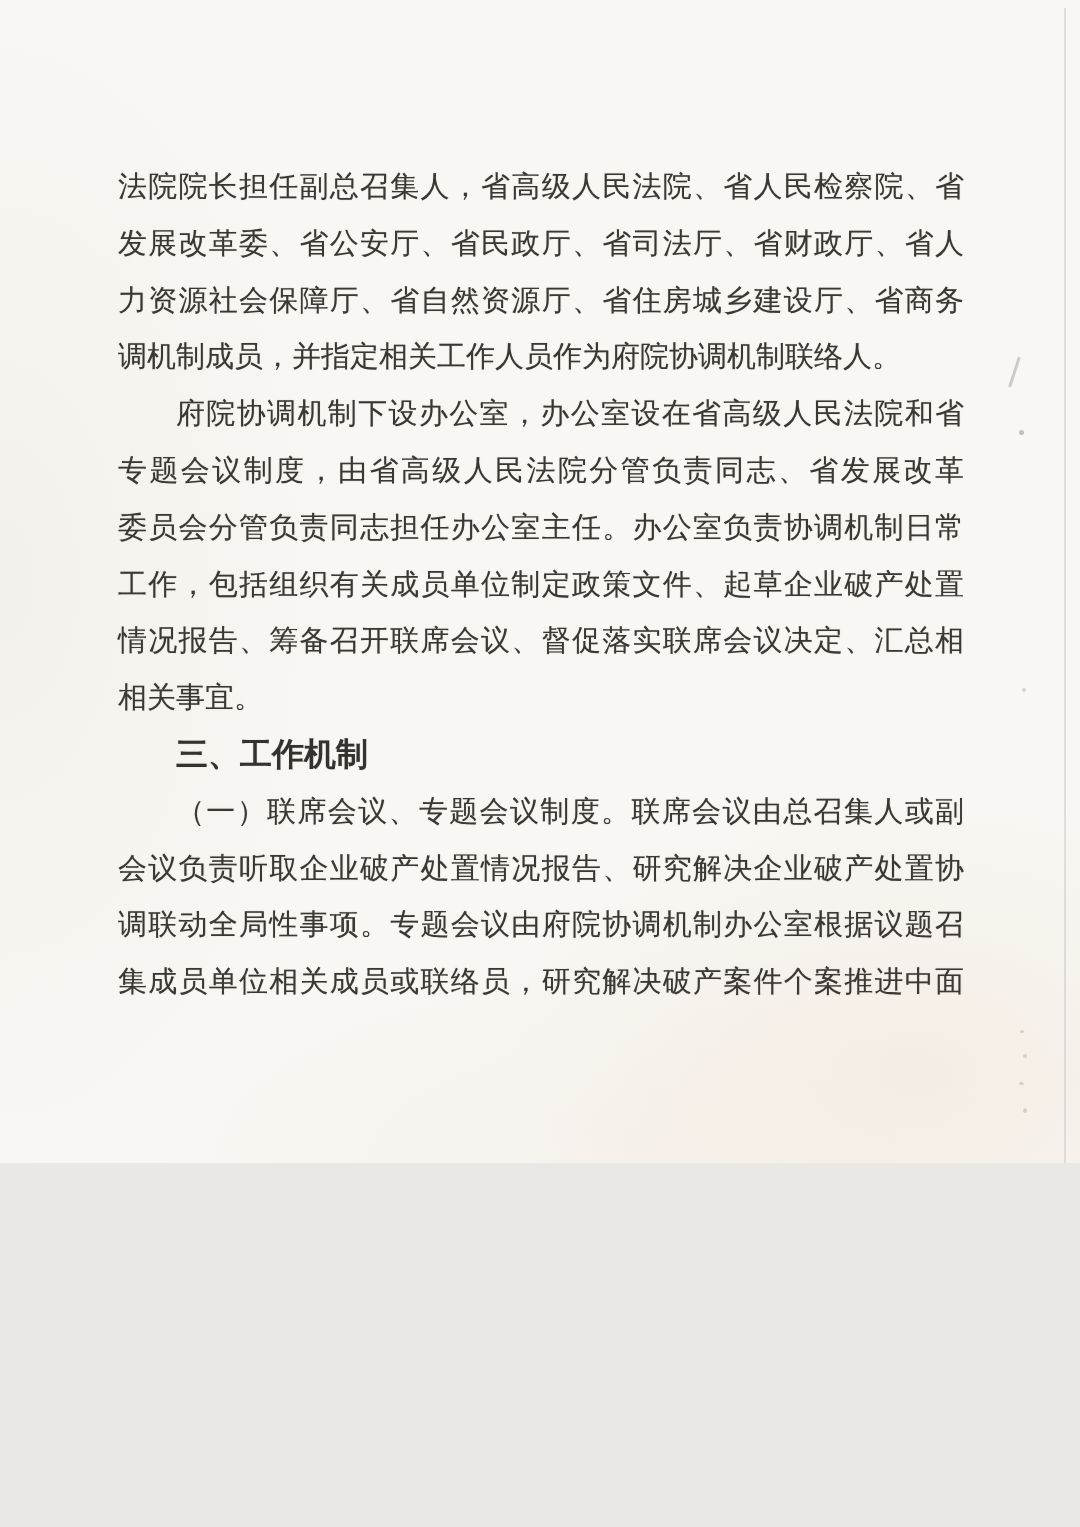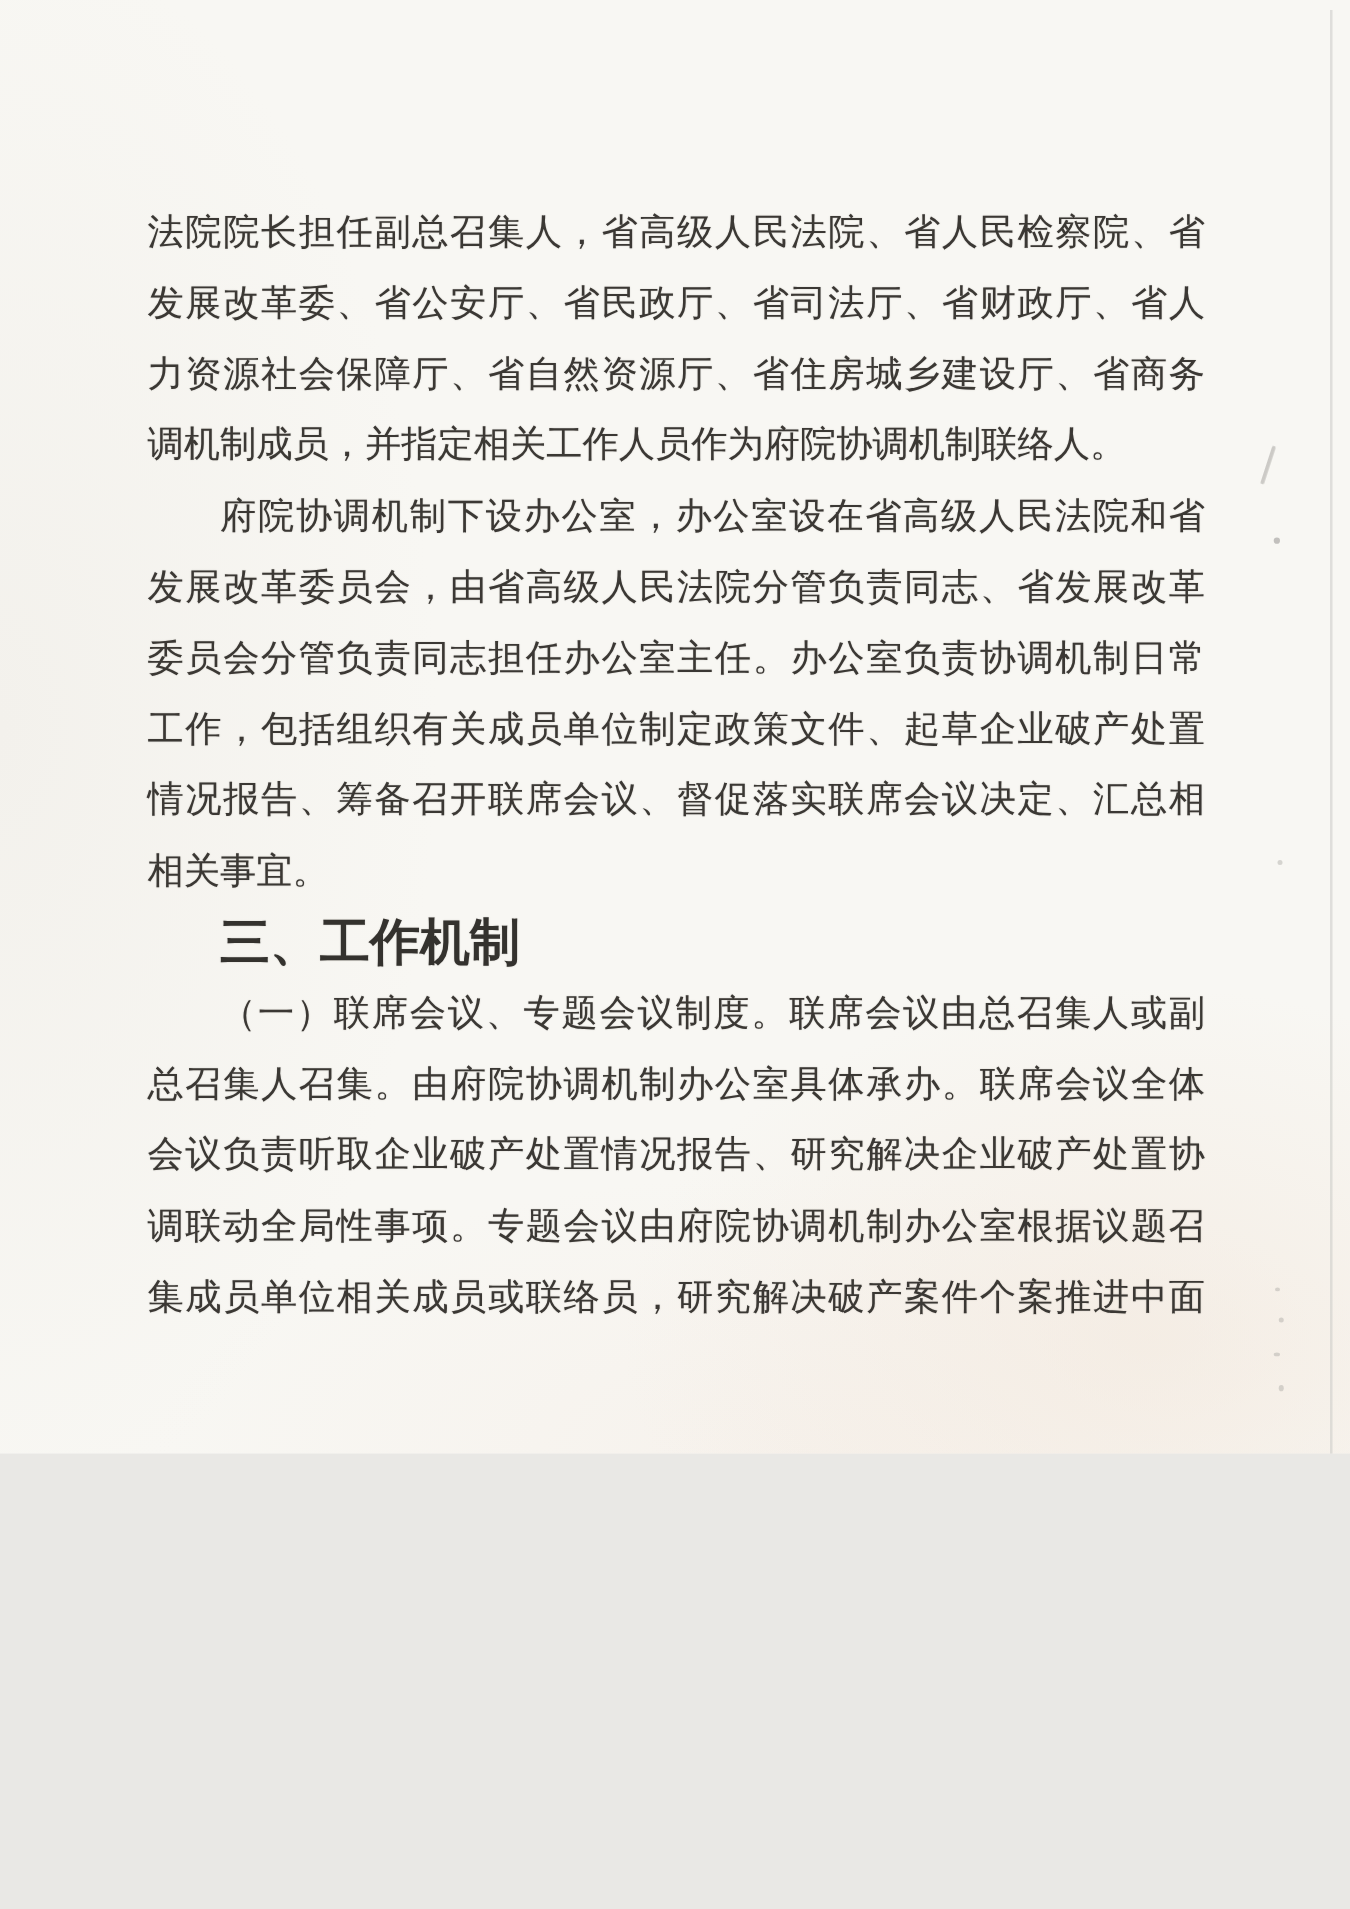--- a/index.html
+++ b/index.html
@@ -38,21 +38,21 @@
     text-justify: inter-character;
     overflow: visible;
   }
   .line.indent { text-indent: 58px; }
   .line.endline { text-align-last: left; }
   .para.heading .line {
     text-align-last: left;
     font-family: "Liberation Sans", "DejaVu Sans", sans-serif;
     font-weight: 700;
     color: #34322e;
-    font-size: 40px;
+    font-size: 32px;
   }
   .footer-pageno {
     position: absolute;
     left: 122px;
     top: 1403px;
     font-size: 29px;
     color: #3a3835;
     letter-spacing: 1px;
     text-shadow: 0 0 1px rgba(62,58,52,0.3);
   }
@@ -113,32 +113,31 @@
 
   <main class="doc-body" id="doc-body">
       <div class="para body">
         <div class="line">法院院长担任副总召集人，省高级人民法院、省人民检察院、省</div>
         <div class="line">发展改革委、省公安厅、省民政厅、省司法厅、省财政厅、省人</div>
         <div class="line">力资源社会保障厅、省自然资源厅、省住房城乡建设厅、省商务</div>
         <div class="line endline">调机制成员，并指定相关工作人员作为府院协调机制联络人。</div>
       </div>
       <div class="para body">
         <div class="line indent">府院协调机制下设办公室，办公室设在省高级人民法院和省</div>
-        <div class="line">发展改革委员会，由省高级人民法院分管负责同志、省发展改革</div>
+        <div class="line">专题会议制度，由省高级人民法院分管负责同志、省发展改革</div>
         <div class="line">委员会分管负责同志担任办公室主任。办公室负责协调机制日常</div>
         <div class="line">工作，包括组织有关成员单位制定政策文件、起草企业破产处置</div>
         <div class="line">情况报告、筹备召开联席会议、督促落实联席会议决定、汇总相</div>
         <div class="line endline">相关事宜。</div>
       </div>
       <div class="para heading">
         <div class="line indent endline">三、工作机制</div>
       </div>
       <div class="para body">
         <div class="line indent">（一）联席会议、专题会议制度。联席会议由总召集人或副</div>
-        <div class="line">总召集人召集。由府院协调机制办公室具体承办。联席会议全体</div>
         <div class="line">会议负责听取企业破产处置情况报告、研究解决企业破产处置协</div>
         <div class="line">调联动全局性事项。专题会议由府院协调机制办公室根据议题召</div>
         <div class="line">集成员单位相关成员或联络员，研究解决破产案件个案推进中面</div>
       </div>
     </main>
 
   <div class="footer-pageno">— 2 —</div>
 
   <div class="edge-line"></div>
   <div class="scratch"></div>

